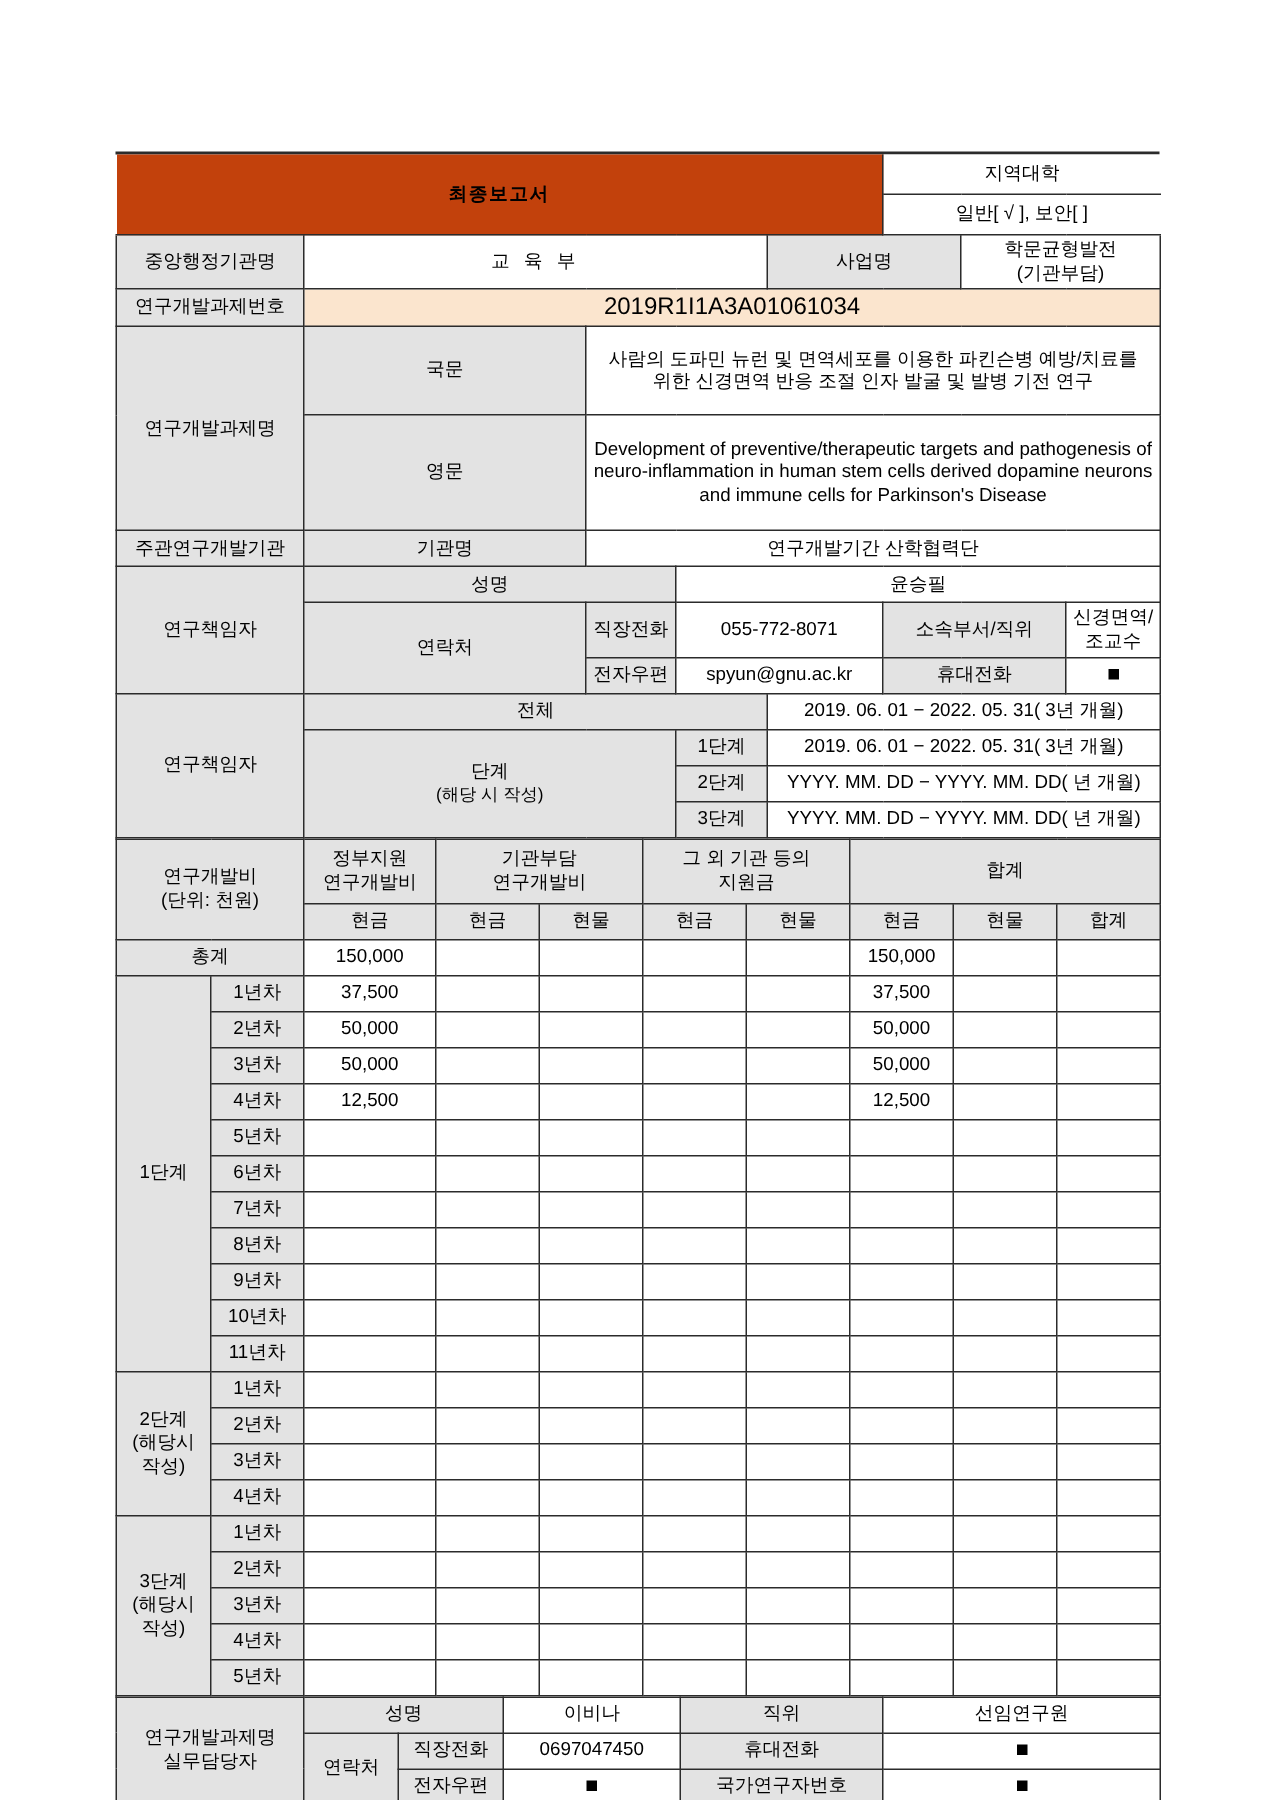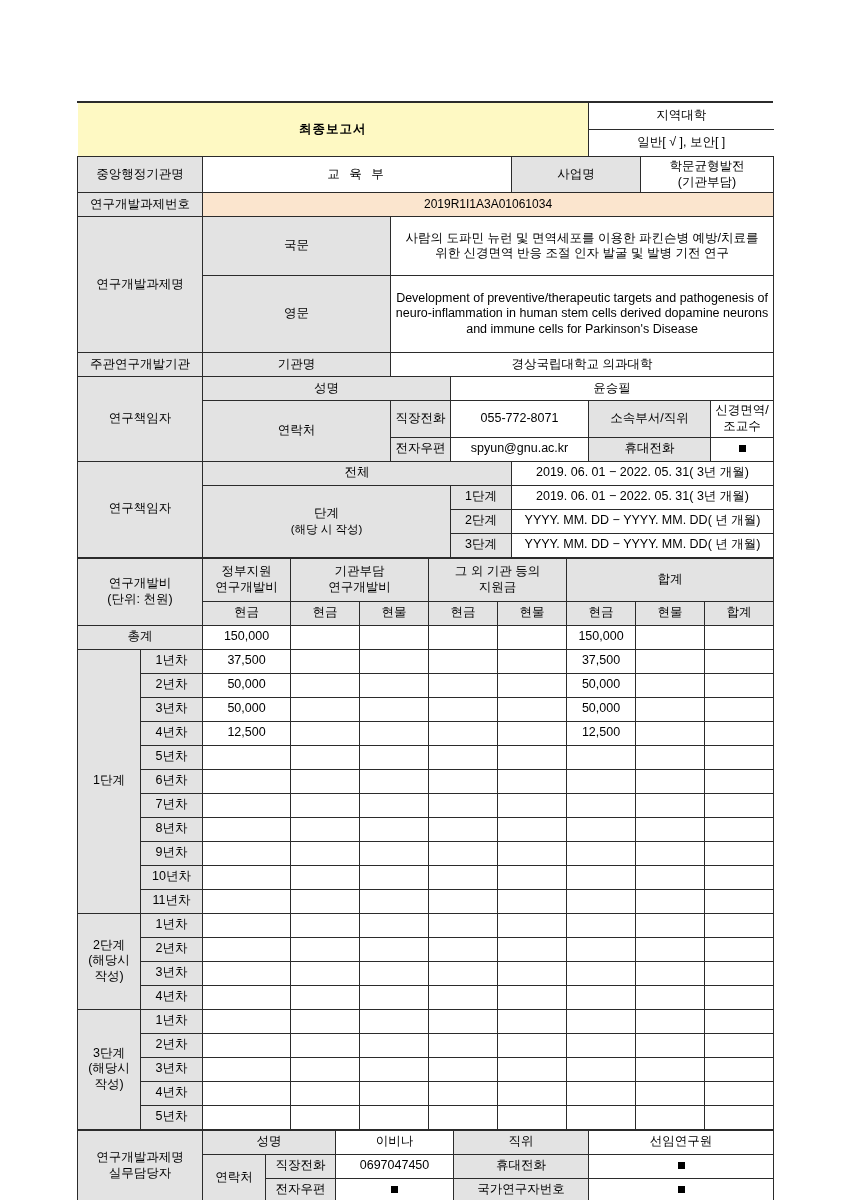--- a/index.html
+++ b/index.html
@@ -35,21 +35,21 @@
     padding: 2px 3px;
     word-break: keep-all;
   }
   .hdr { background: #e3e3e3; }
   .white { background: #ffffff; }
   .peach { background: #fbe5ce; }
   .title-cell {
     font-size: 21px;
     font-weight: bold;
     letter-spacing: 1px;
-    background: #fef9c3;
+    background: #c2410c;
   }
   .thickline {
     border: none;
     border-top: 2px solid #2b2b2b;
     margin: 0;
     padding: 0;
     height: 0;
   }
   .sq {
     display: inline-block;
@@ -96,37 +96,37 @@
 
       <tr class="row20">
         <td class="hdr">중앙행정기관명</td>
         <td colspan="3" class="white" style="letter-spacing:3px">교 육 부</td>
         <td colspan="2" class="hdr">사업명</td>
         <td colspan="2" class="white">학문균형발전(기관부담)</td>
       </tr>
 
       <tr class="row20">
         <td class="hdr">연구개발과제번호</td>
-        <td colspan="7" class="peach" style="font-size:12px">2019R1I1A3A01061034</td>
+        <td colspan="7" class="peach" style="font-size:16px">2019R1I1A3A01061034</td>
       </tr>
 
       <tr>
         <td rowspan="2" class="hdr">연구개발과제명</td>
         <td class="hdr" style="width:60px">국문</td>
         <td colspan="6" class="white ttl-ko" style="height:54px">사람의 도파민 뉴런 및 면역세포를 이용한 파킨슨병 예방/치료를 위한 신경면역 반응 조절 인자 발굴 및 발병 기전 연구</td>
       </tr>
       <tr>
         <td class="hdr">영문</td>
         <td colspan="6" class="white ttl-en" style="height:72px">Development of preventive/therapeutic targets and pathogenesis of neuro-inflammation in human stem cells derived dopamine neurons and immune cells for Parkinson's Disease</td>
       </tr>
 
       <tr class="row20">
         <td class="hdr">주관연구개발기관</td>
         <td class="hdr">기관명</td>
-        <td colspan="6" class="white">경상국립대학교 의과대학</td>
+        <td colspan="6" class="white">연구개발기간 산학협력단</td>
       </tr>
 
       <tr class="row20">
         <td rowspan="3" class="hdr">연구책임자</td>
         <td colspan="2" class="hdr">성명</td>
         <td colspan="5" class="white">윤승필</td>
       </tr>
       <tr class="row20">
         <td rowspan="2" class="hdr">연락처</td>
         <td class="hdr">직장전화</td>

